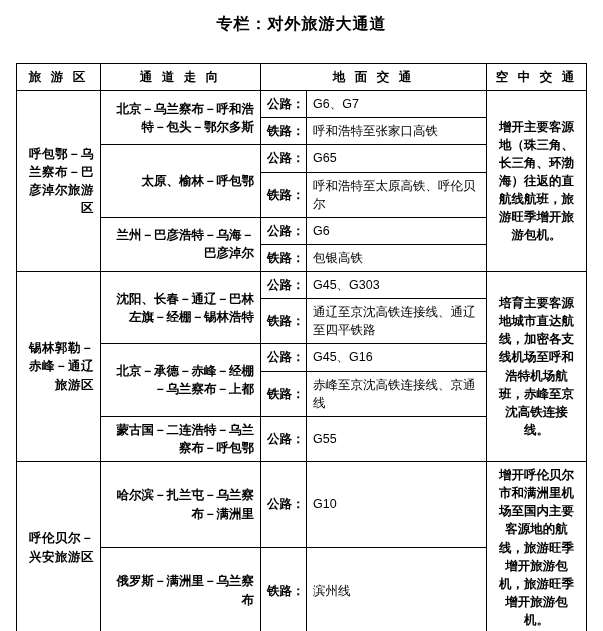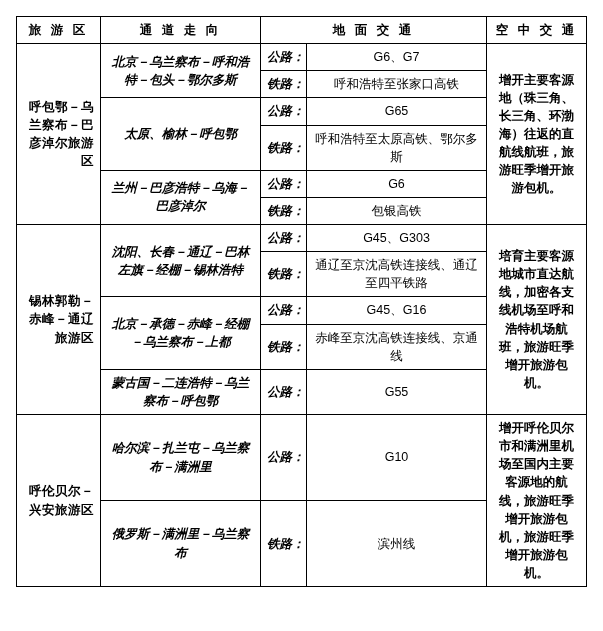--- a/index.html
+++ b/index.html
@@ -48,50 +48,49 @@
     letter-spacing: 3px;
     font-size: 13px;
     padding: 7px 2px;
   }
   td.region {
     text-align: right;
     font-weight: bold;
     letter-spacing: 0.5px;
   }
   td.corridor {
-    text-align: center;
+    text-align: right;
     font-weight: bold;
-    font-style: italic;
   }
   td.mode {
     text-align: left;
     font-weight: bold;
     width: 40px;
     white-space: nowrap;
-    font-style: italic;
   }
   td.ground {
-    text-align: center;
+    text-align: left;
   }
   td.air {
     text-align: center;
     font-weight: bold;
     line-height: 1.5;
   }
   .col-region { width: 84px; }
   .col-corridor { width: 160px; }
   .col-mode { width: 46px; }
   .col-ground { width: 180px; }
   .col-air { width: 100px; }
 </style>
 </head>
 <body>
 
 <div class="page">
 
+  <div class="doc-title">专栏：对外旅游大通道</div>
 
   <table class="main">
     <colgroup>
       <col class="col-region">
       <col class="col-corridor">
       <col class="col-mode">
       <col class="col-ground">
       <col class="col-air">
     </colgroup>
     <thead>
@@ -115,38 +114,38 @@
         <td class="mode">铁路：</td>
         <td class="ground">呼和浩特至张家口高铁</td>
       </tr>
       <tr>
         <td class="corridor" rowspan="2">太原、榆林－呼包鄂</td>
         <td class="mode">公路：</td>
         <td class="ground">G65</td>
       </tr>
       <tr>
         <td class="mode">铁路：</td>
-        <td class="ground">呼和浩特至太原高铁、鄂尔多斯</td>
+        <td class="ground">呼和浩特至太原高铁、呼伦贝尔</td>
       </tr>
       <tr>
         <td class="corridor" rowspan="2">兰州－巴彦浩特－乌海－巴彦淖尔</td>
         <td class="mode">公路：</td>
         <td class="ground">G6</td>
       </tr>
       <tr>
         <td class="mode">铁路：</td>
         <td class="ground">包银高铁</td>
       </tr>
 
       <tr>
         <td class="region" rowspan="5">锡林郭勒－赤峰－通辽旅游区</td>
         <td class="corridor" rowspan="2">沈阳、长春－通辽－巴林左旗－经棚－锡林浩特</td>
         <td class="mode">公路：</td>
         <td class="ground">G45、G303</td>
-        <td class="air" rowspan="5">培育主要客源地城市直达航线，加密各支线机场至呼和浩特机场航班，旅游旺季增开旅游包机。</td>
+        <td class="air" rowspan="5">培育主要客源地城市直达航线，加密各支线机场至呼和浩特机场航班，赤峰至京沈高铁连接线。</td>
       </tr>
       <tr>
         <td class="mode">铁路：</td>
         <td class="ground">通辽至京沈高铁连接线、通辽至四平铁路</td>
       </tr>
       <tr>
         <td class="corridor" rowspan="2">北京－承德－赤峰－经棚－乌兰察布－上都</td>
         <td class="mode">公路：</td>
         <td class="ground">G45、G16</td>
       </tr>

